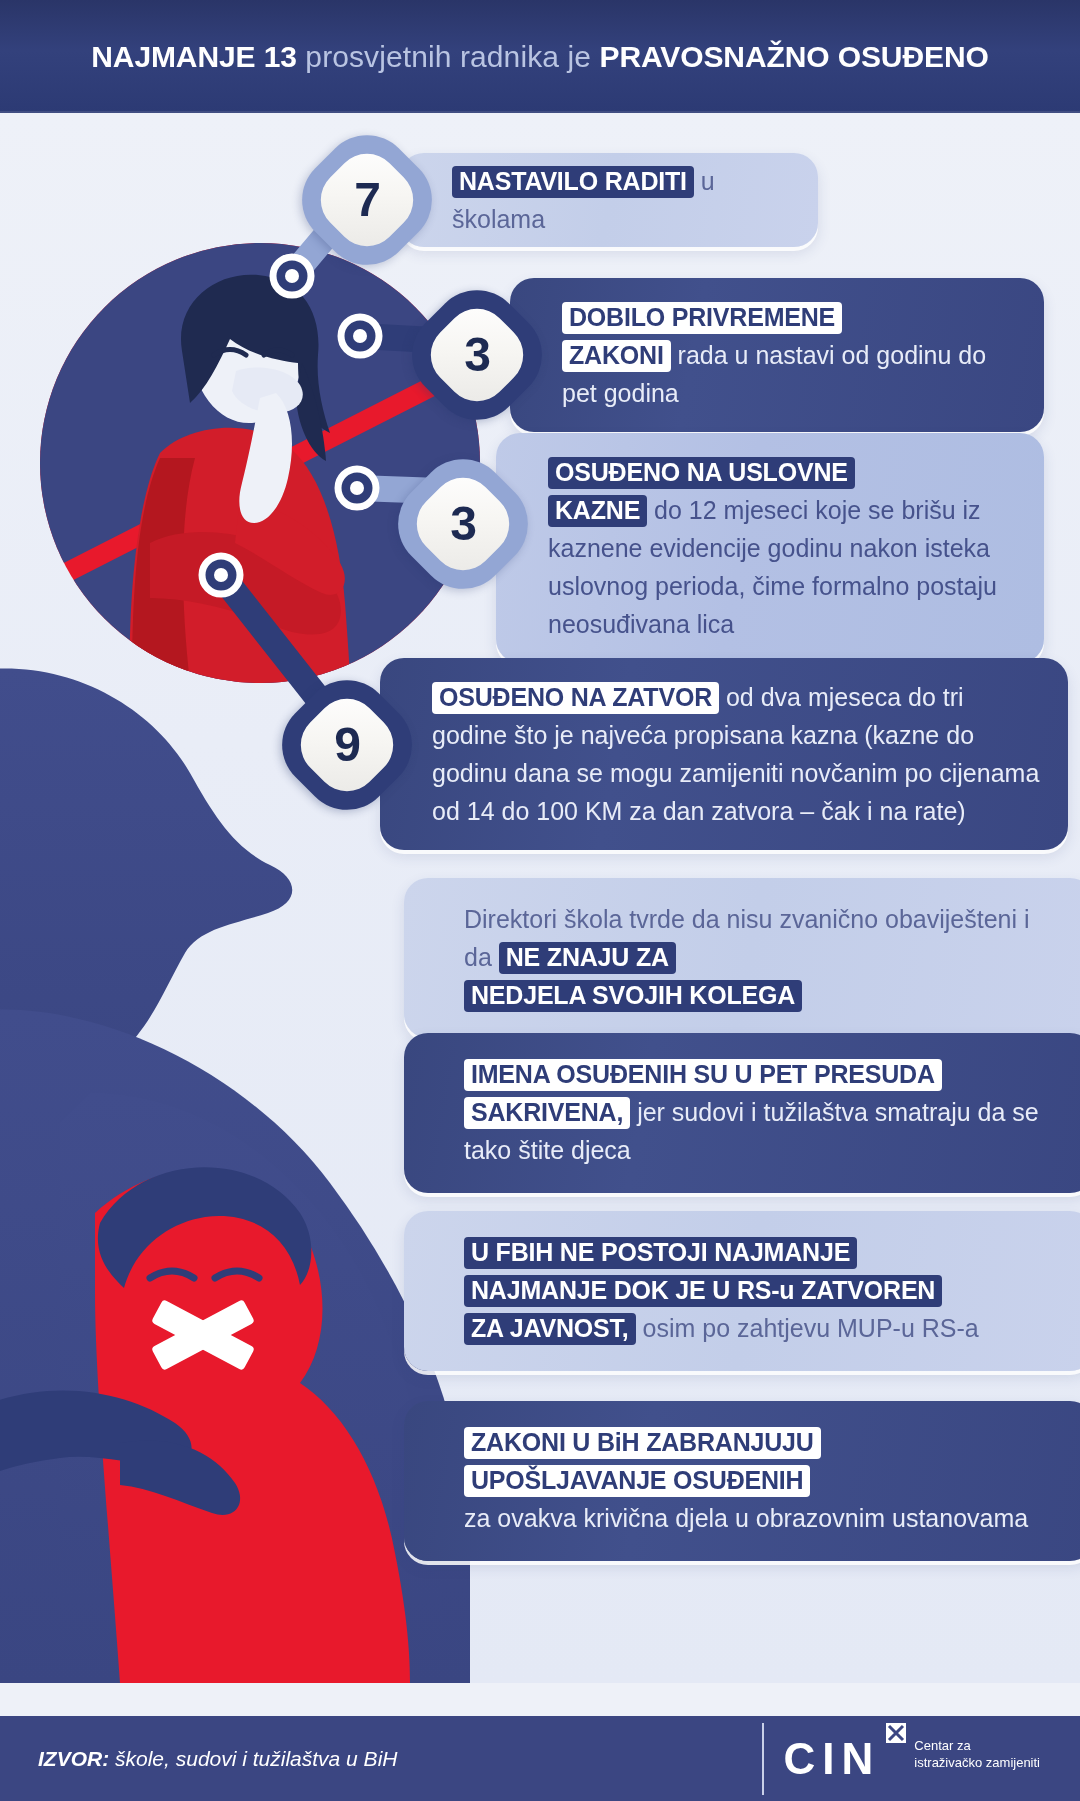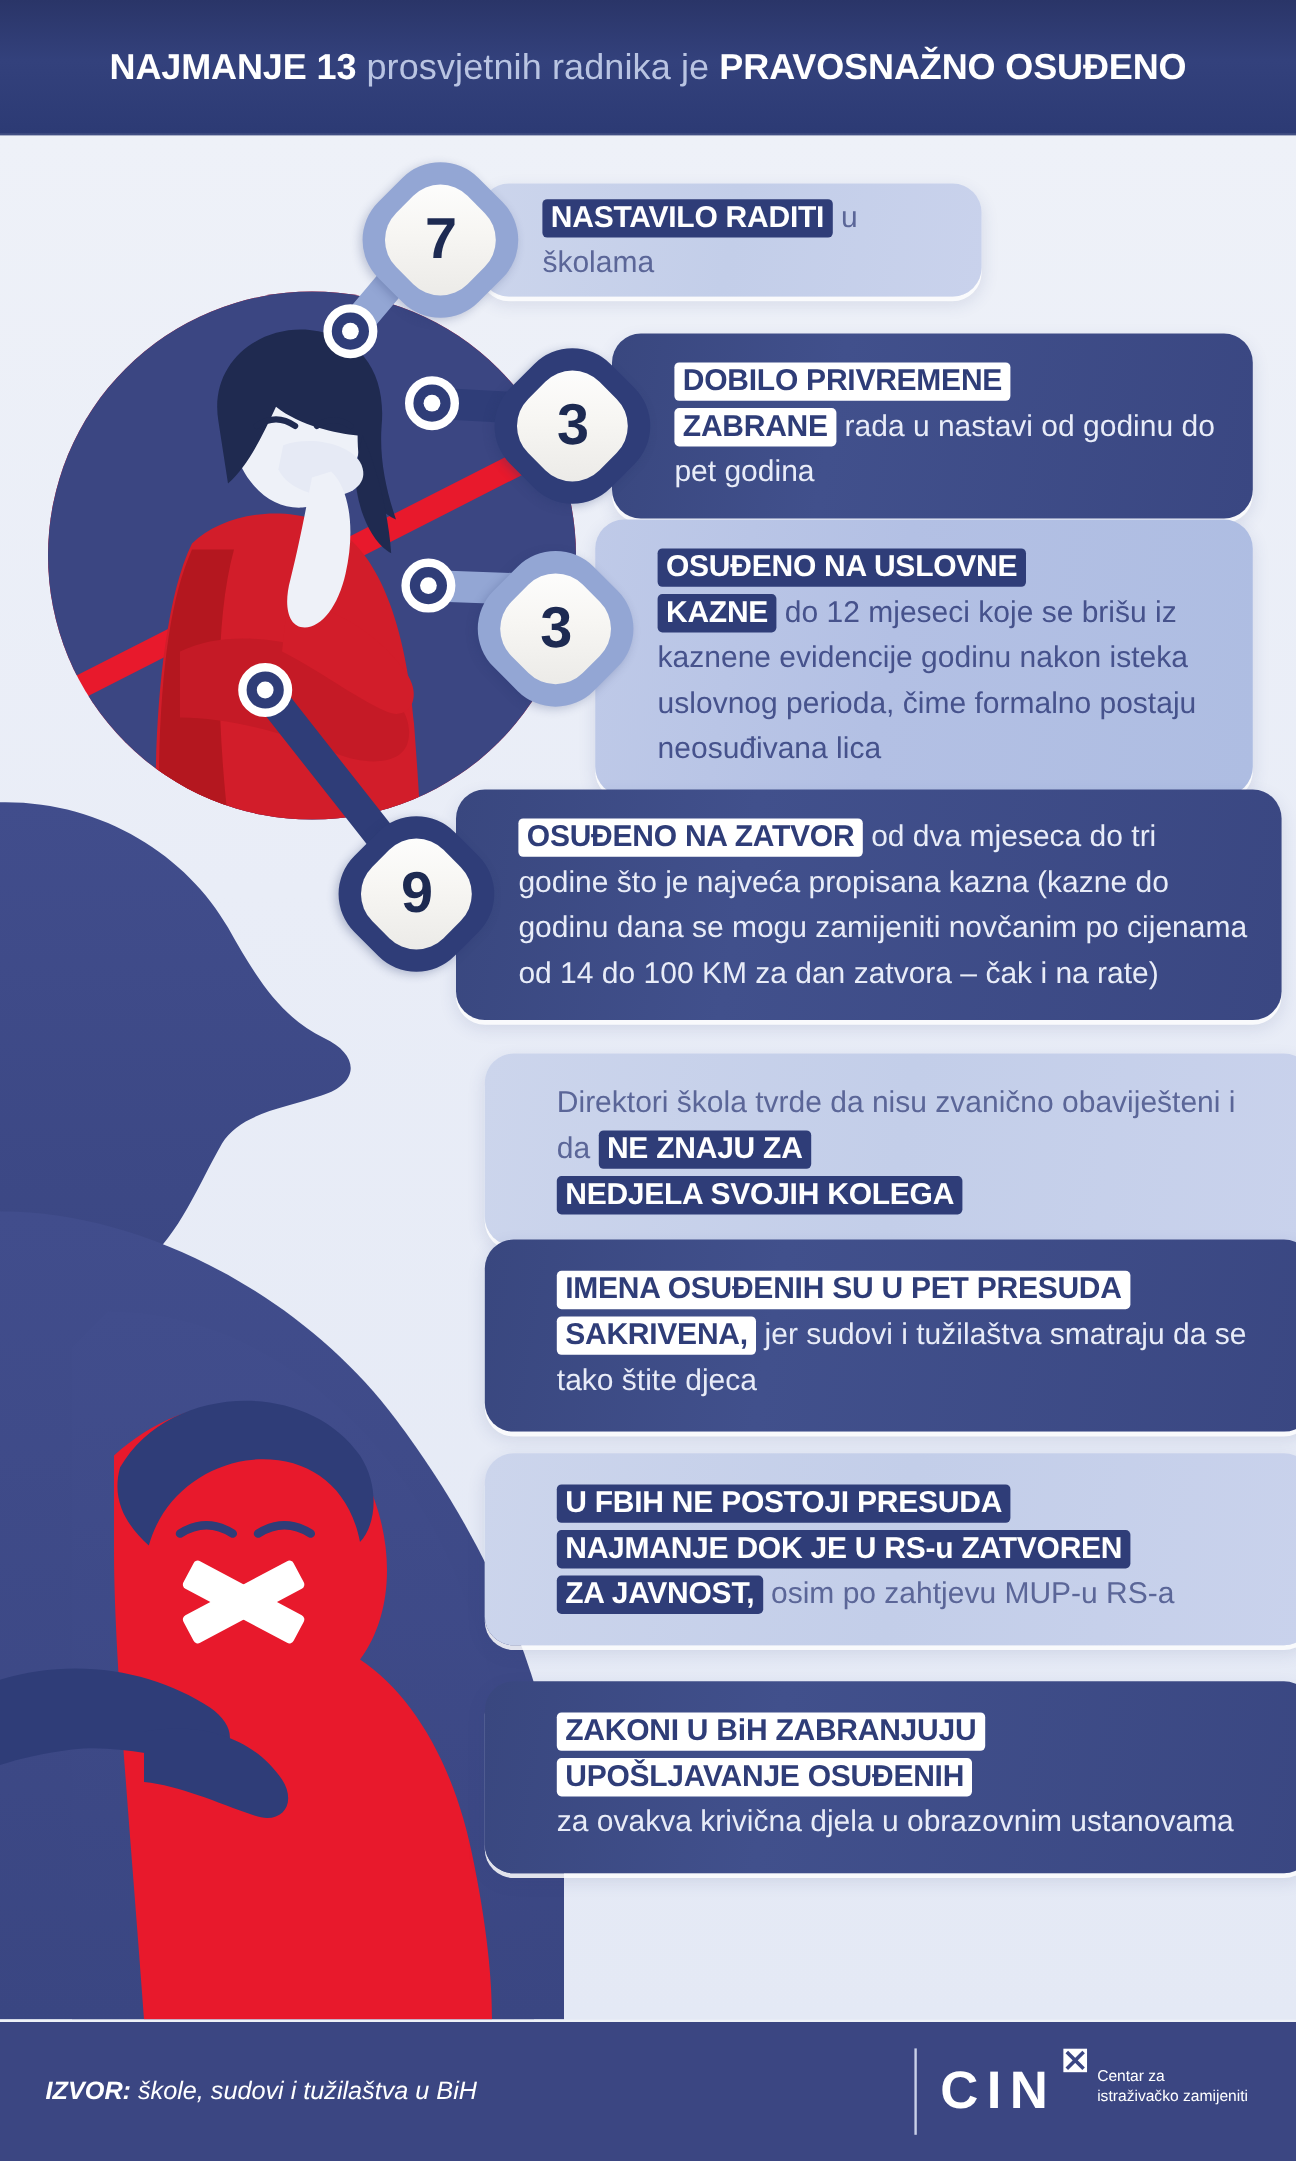--- a/index.html
+++ b/index.html
@@ -125,21 +125,21 @@
 
   .panel.dark .body{ color:#e8ecf8; }
   .panel.light .body{ color:#46528c; }
   .panel.pale .body{ color:#5b6698; }
 
   
   .panel-solo{ position:absolute; z-index:4; }
 
   
   .footer{
-    position:absolute; left:0; bottom:0; width:1080px; height:116px;
+    position:absolute; left:0; bottom:0; width:1080px; height:85px;
     background:#3b4682;
     display:flex; align-items:center;
   }
   .izvor{
     position:absolute; left:38px; top:50%; transform:translateY(-50%);
     font-size:21px; color:#ffffff; font-style:italic; white-space:nowrap;
   }
   .izvor b{ font-weight:700; }
   .logo{
     position:absolute; right:40px; top:50%; transform:translateY(-50%);
@@ -290,21 +290,21 @@
 
     <div class="row" style="left:418px; top:165px;">
       <div class="badge">
         <div class="blob dark"></div>
         <div class="inner"></div>
         <div class="num">3</div>
       </div>
       <div class="panel dark" style="margin-left:-26px; width:534px; padding-left:52px;">
         <div>
           <span class="hl white">DOBILO PRIVREMENE</span><br>
-          <span class="hl white">ZABRANE</span><span class="body"> rada u nastavi od godinu do pet godina</span>
+          <span class="hl white">ZAKONI</span><span class="body"> rada u nastavi od godinu do pet godina</span>
         </div>
       </div>
     </div>
 
     <div class="row" style="left:404px; top:320px;">
       <div class="badge" style="align-self:flex-start; margin-top:32px;">
         <div class="blob light"></div>
         <div class="inner"></div>
         <div class="num">3</div>
       </div>
@@ -338,21 +338,21 @@
 
     <div class="panel dark panel-solo" style="left:404px; top:920px; width:690px; padding:22px 30px 24px 60px;">
       <div>
         <span class="hl white">IMENA OSUĐENIH SU U PET PRESUDA</span><br>
         <span class="hl white">SAKRIVENA,</span><span class="body"> jer sudovi i tužilaštva smatraju da se tako štite djeca</span>
       </div>
     </div>
 
     <div class="panel pale panel-solo" style="left:404px; top:1098px; width:690px; padding:22px 30px 24px 60px;">
       <div>
-        <span class="hl navy">U FBIH NE POSTOJI PRESUDA</span><br>
+        <span class="hl navy">U FBIH NE POSTOJI NAJMANJE</span><br>
         <span class="hl navy">NAJMANJE DOK JE U RS-u ZATVOREN</span><br>
         <span class="hl navy">ZA JAVNOST,</span><span class="body"> osim po zahtjevu MUP-u RS-a</span>
       </div>
     </div>
 
     <div class="panel dark panel-solo" style="left:404px; top:1288px; width:690px; padding:22px 30px 24px 60px;">
       <div>
         <span class="hl white">ZAKONI U BiH ZABRANJUJU</span><br>
         <span class="hl white">UPOŠLJAVANJE OSUĐENIH</span><br>
         <span class="body"> za ovakva krivična djela u obrazovnim ustanovama</span>

